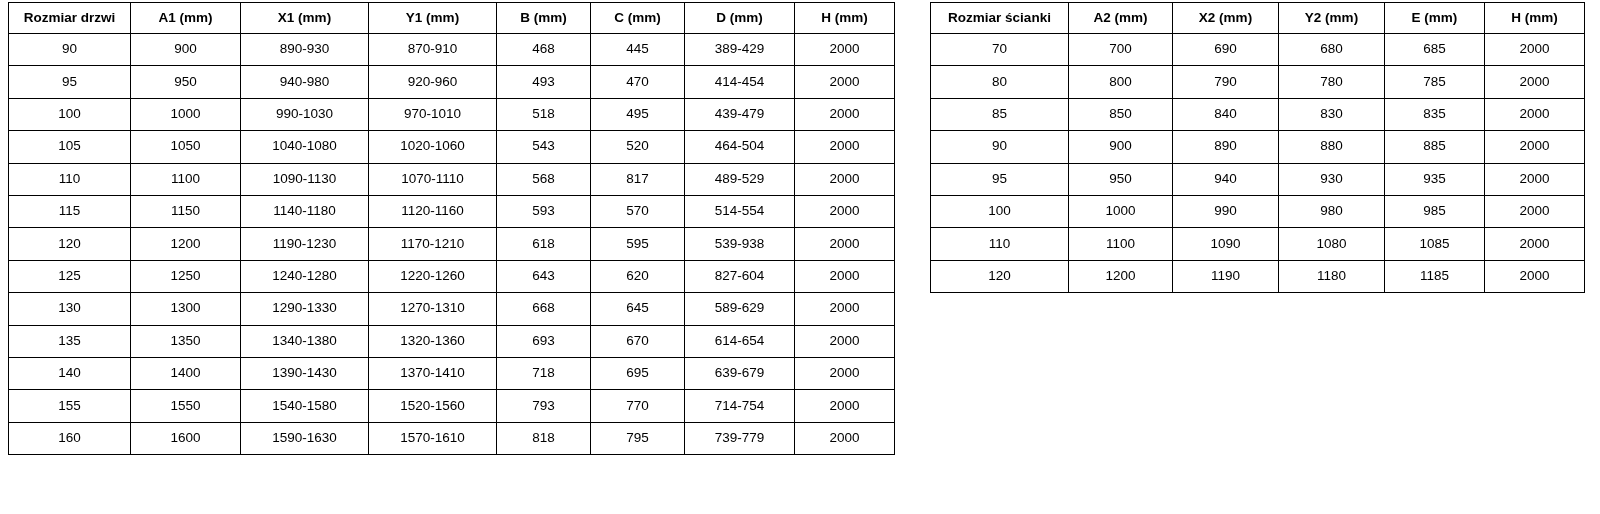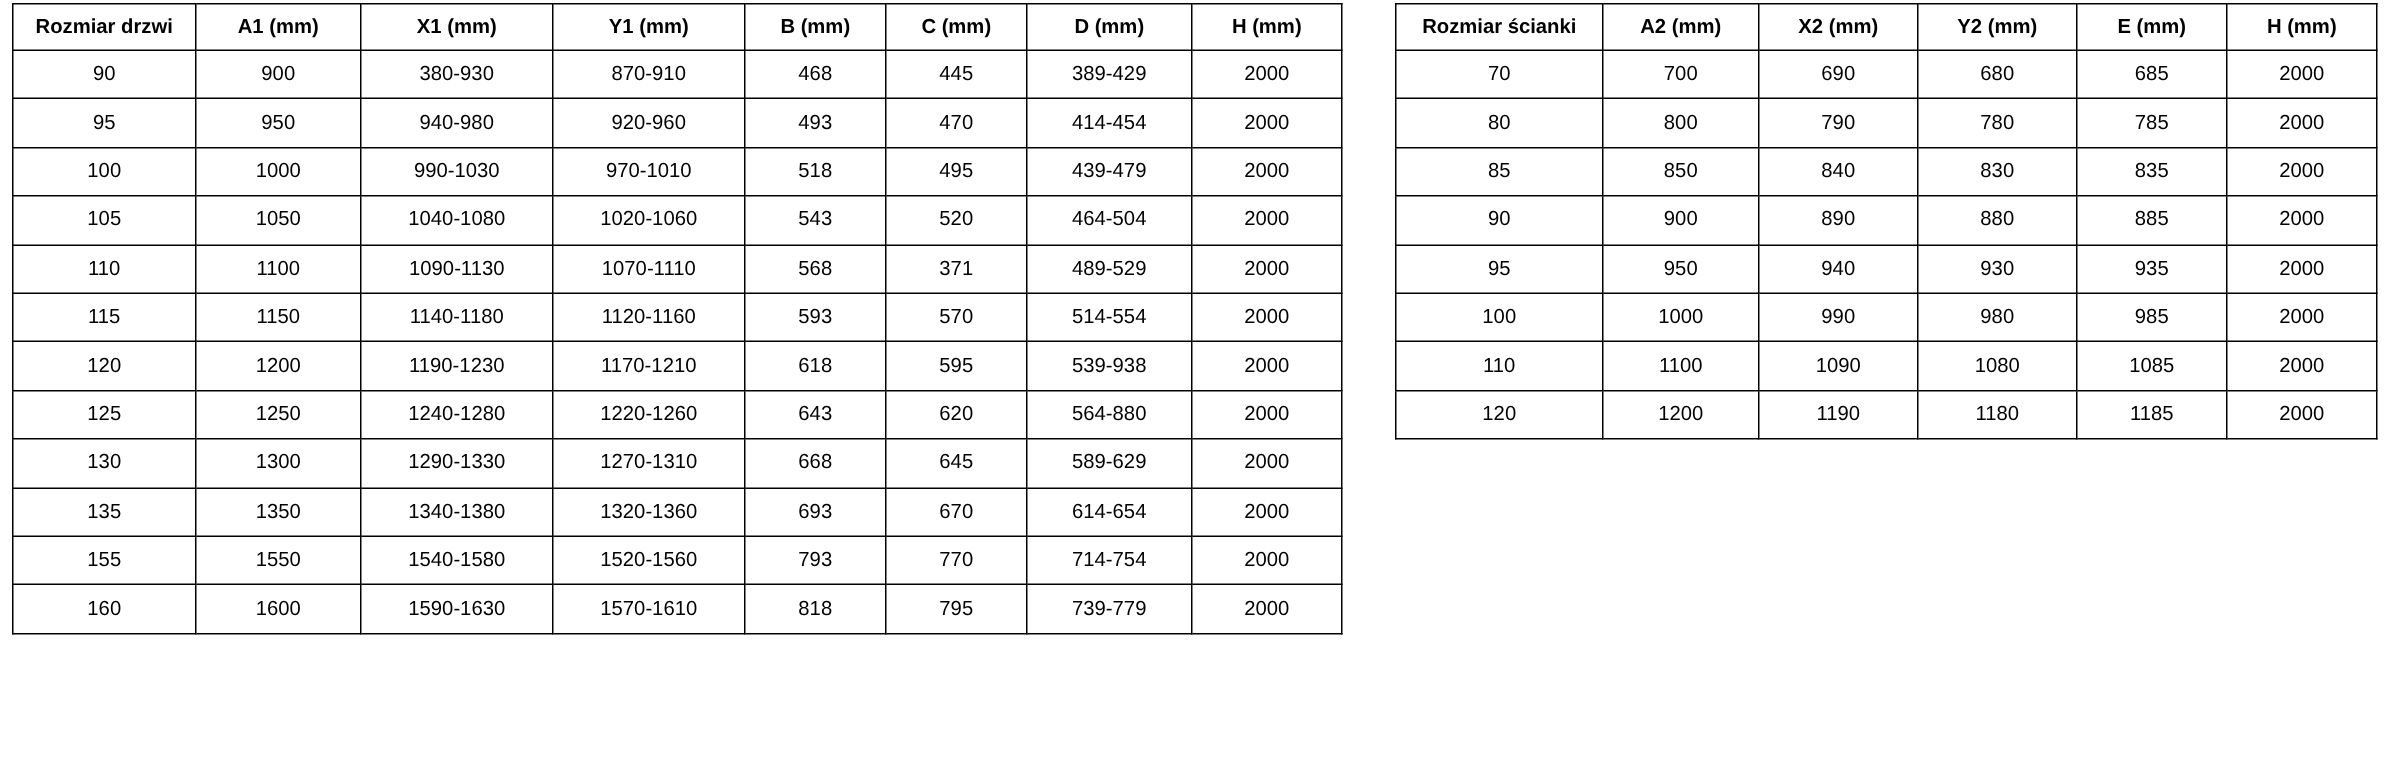--- a/index.html
+++ b/index.html
@@ -95,21 +95,21 @@
           <th>B (mm)</th>
           <th>C (mm)</th>
           <th>D (mm)</th>
           <th>H (mm)</th>
         </tr>
       </thead>
       <tbody id="doors-body">
           <tr>
             <td>90</td>
             <td>900</td>
-            <td>380-930</td>
+            <td>890-930</td>
             <td>870-910</td>
             <td>468</td>
             <td>445</td>
             <td>389-429</td>
             <td>2000</td>
           </tr>
           <tr>
             <td>95</td>
             <td>950</td>
             <td>940-980</td>
@@ -138,21 +138,21 @@
             <td>520</td>
             <td>464-504</td>
             <td>2000</td>
           </tr>
           <tr>
             <td>110</td>
             <td>1100</td>
             <td>1090-1130</td>
             <td>1070-1110</td>
             <td>568</td>
-            <td>371</td>
+            <td>817</td>
             <td>489-529</td>
             <td>2000</td>
           </tr>
           <tr>
             <td>115</td>
             <td>1150</td>
             <td>1140-1180</td>
             <td>1120-1160</td>
             <td>593</td>
             <td>570</td>
@@ -169,41 +169,51 @@
             <td>539-938</td>
             <td>2000</td>
           </tr>
           <tr>
             <td>125</td>
             <td>1250</td>
             <td>1240-1280</td>
             <td>1220-1260</td>
             <td>643</td>
             <td>620</td>
-            <td>564-880</td>
+            <td>827-604</td>
             <td>2000</td>
           </tr>
           <tr>
             <td>130</td>
             <td>1300</td>
             <td>1290-1330</td>
             <td>1270-1310</td>
             <td>668</td>
             <td>645</td>
             <td>589-629</td>
             <td>2000</td>
           </tr>
           <tr>
             <td>135</td>
             <td>1350</td>
             <td>1340-1380</td>
             <td>1320-1360</td>
             <td>693</td>
             <td>670</td>
             <td>614-654</td>
+            <td>2000</td>
+          </tr>
+          <tr>
+            <td>140</td>
+            <td>1400</td>
+            <td>1390-1430</td>
+            <td>1370-1410</td>
+            <td>718</td>
+            <td>695</td>
+            <td>639-679</td>
             <td>2000</td>
           </tr>
           <tr>
             <td>155</td>
             <td>1550</td>
             <td>1540-1580</td>
             <td>1520-1560</td>
             <td>793</td>
             <td>770</td>
             <td>714-754</td>

